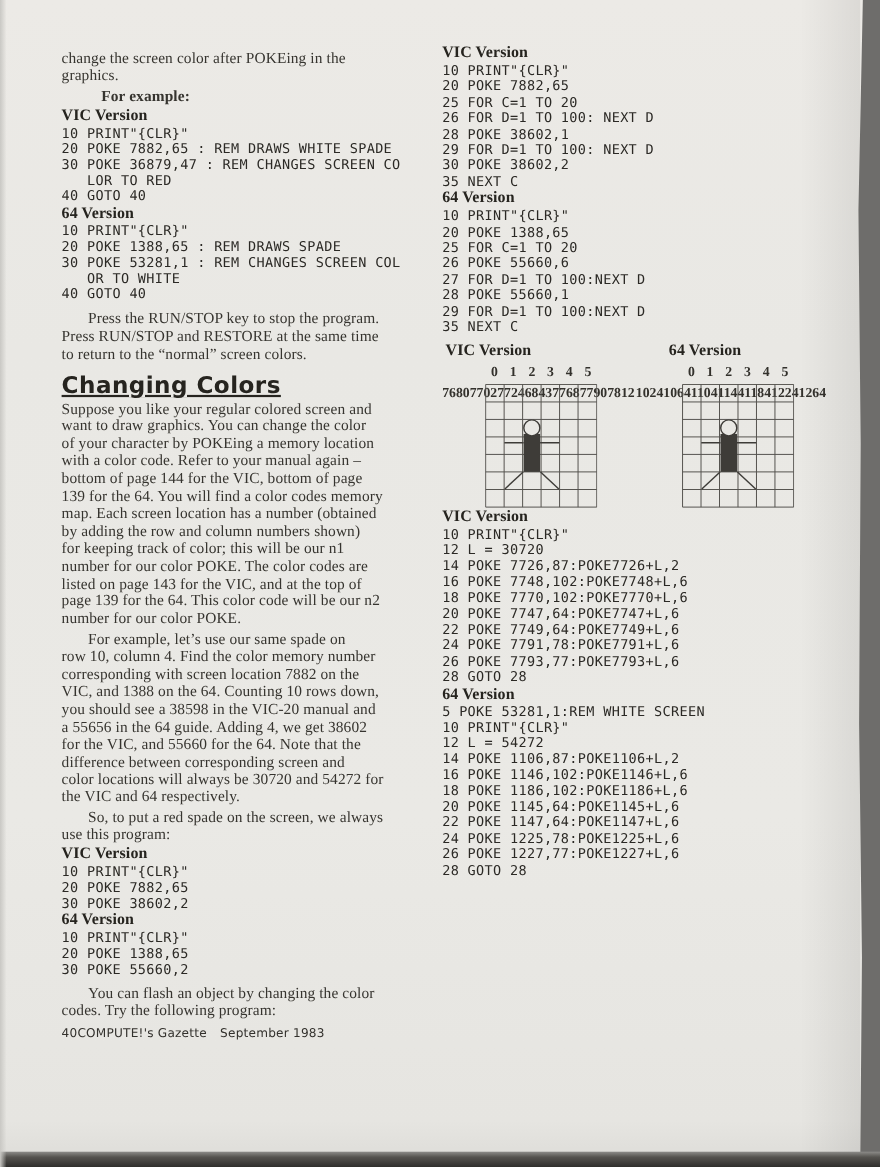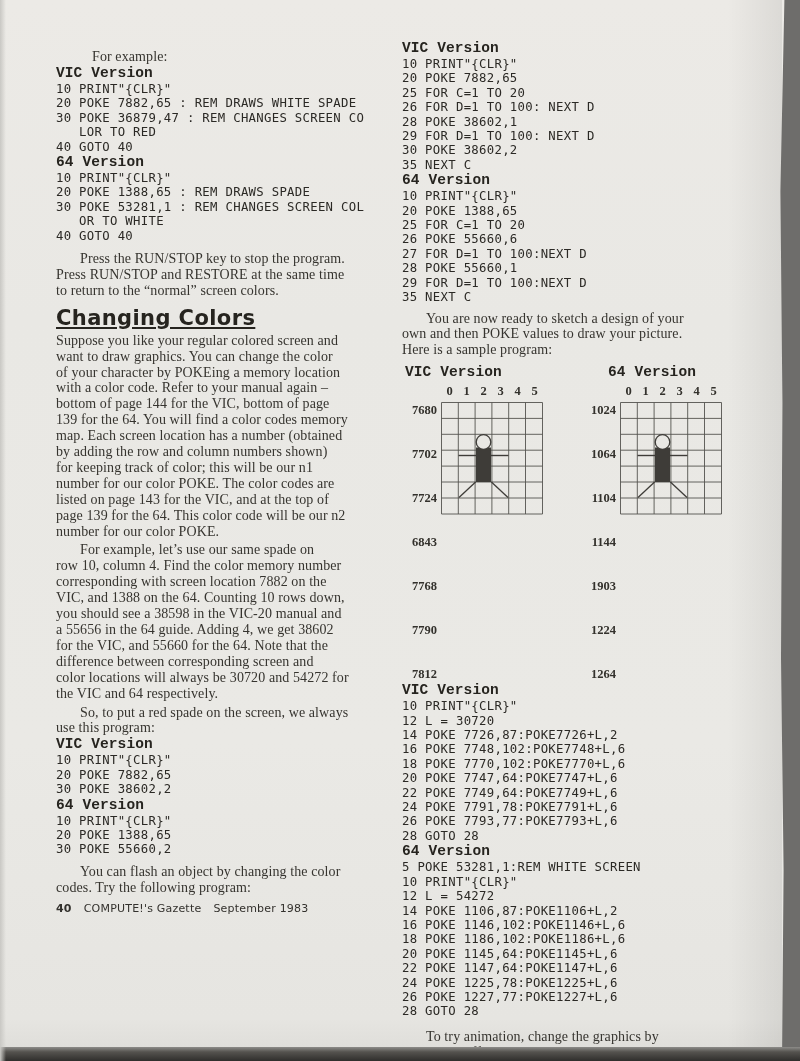--- a/index.html
+++ b/index.html
@@ -6,64 +6,66 @@
   .page{
     position:relative;width:800px;height:1061px;overflow:hidden;
     background:linear-gradient(180deg,#eceae6 0%,#e9e8e4 30%,#eae9e5 70%,#e6e5e1 96%,#dcdbd7 100%);
     font-family:"Liberation Serif",serif;color:#36342f;
   }
   .col{position:absolute;}
   .col-left{left:56px;top:46px;width:342px;}
   .col-right{left:402px;top:40px;width:362px;}
   p{margin:0;font-size:14px;line-height:15.9px;white-space:pre-line;letter-spacing:0.1px;}
   p.indent{text-indent:24px;}
-  h3.sec{font-family:Liberation Mono, monospace;font-weight:bold;font-size:14.5px;line-height:17px;color:#26241f;margin:0;letter-spacing:0.1px;}
+  h3.sec{font-family:Liberation Serif, serif;font-weight:bold;font-size:14.5px;line-height:17px;color:#26241f;margin:0;letter-spacing:0.1px;}
   h2.big{font-family:"DejaVu Sans",sans-serif;font-weight:bold;font-size:21px;line-height:24px;color:#26241f;margin:7px 0 0 0;letter-spacing:0.4px;text-decoration:underline;}
   pre.code{margin:0;font-family:"DejaVu Sans Mono",monospace;font-size:12.3px;line-height:14.4px;color:#2b2925;letter-spacing:0.3px;}
   
   .mt3{margin-top:3px;}.mt4{margin-top:4px;}.mt6{margin-top:6px;}.mt7{margin-top:7px;}
   .mt8{margin-top:8px;}.mt10{margin-top:10px;}.mt15{margin-top:15px;}
   .mt17{margin-top:17px;}.mt22{margin-top:22px;}.mt24{margin-top:24px;}
   
   .diagrams{display:flex;margin-top:6px;}
   .diagram{width:176px;}
   .dg-h.vic{margin-left:3px;}
   .dg-h.c64{margin-left:30px;}
   .dg-body{display:flex;margin-top:4px;}
-  .dg-rowlabels{display:flex;flex-direction:column;justify-content:space-between;padding-top:17px;
-    font-family:"Liberation Serif",serif;font-weight:bold;font-size:12.5px;color:#33312c;gap:28px;}
+  .dg-rowlabels{display:flex;flex-direction:row;justify-content:space-between;padding-top:17px;
+    font-family:"Liberation Serif",serif;font-weight:bold;font-size:12.5px;color:#33312c;}
   .dg-rowlabels span{display:block;height:16px;line-height:16px;text-align:right;}
   .diagram .dg-rowlabels{width:35px;padding-right:2px;}
   .diagram.d64 .dg-rowlabels{width:38px;padding-right:2px;}
   .dg-gridwrap{margin-left:2px;}
   .dg-collabels{display:flex;width:102px;height:13px;margin-bottom:4px;
     font-family:"Liberation Serif",serif;font-weight:bold;font-size:12.5px;color:#33312c;}
   .dg-collabels span{display:block;width:17px;text-align:center;line-height:13px;}
   .dg-grid{display:block;}
   
   .footer{margin-top:6px;font-family:"DejaVu Sans",sans-serif;font-size:11px;color:#33312d;letter-spacing:0.2px;}
-  .footer .pg{margin-right:12px;font-weight:bold;}
+  .footer .pg{}
   .footer .mag{margin-right:12px;}
   
   .edge-right{position:absolute;top:0;right:0;width:20px;height:100%;background:#6e6d6b;
     clip-path:polygon(22% 0,100% 0,100% 100%,10% 100%,18% 82%,5% 62%,12% 38%,2% 18%);}
   .paper-shade{position:absolute;top:0;right:18px;width:55px;height:100%;
     background:linear-gradient(90deg,rgba(0,0,0,0),rgba(0,0,0,0.07));}
   .edge-bottom{position:absolute;left:0;bottom:0;width:100%;height:14px;
     background:linear-gradient(180deg,#8d8c89 0,#55534f 35%,#2f2e2c 100%);}
   .edge-left{position:absolute;left:0;top:0;width:6px;height:100%;
     background:linear-gradient(90deg,#c9c8c4,rgba(201,200,196,0));}
 </style>
 </head>
 <body>
 
 <div class="page">
 
   <div class="col col-left">
-    <p class="mt3" style="padding-left:36px;">For example:</p>
+    <p>change the screen color after POKEing in the
+graphics.</p>
+    <p class="mt3" style="padding-left:36px;font-weight:bold;">For example:</p>
 
     <h3 class="sec mt22">VIC Version</h3>
     <pre class="code mt7">10 PRINT"{CLR}"
 20 POKE 7882,65 : REM DRAWS WHITE SPADE
 30 POKE 36879,47 : REM CHANGES SCREEN CO
    LOR TO RED
 40 GOTO 40</pre>
 
     <h3 class="sec mt7">64 Version</h3>
     <pre class="code mt7">10 PRINT"{CLR}"
@@ -135,23 +137,20 @@
     <h3 class="sec mt7">64 Version</h3>
     <pre class="code mt6">10 PRINT"{CLR}"
 20 POKE 1388,65
 25 FOR C=1 TO 20
 26 POKE 55660,6
 27 FOR D=1 TO 100:NEXT D
 28 POKE 55660,1
 29 FOR D=1 TO 100:NEXT D
 35 NEXT C</pre>
 
-    <p class="indent mt6">You are now ready to sketch a design of your
-own and then POKE values to draw your picture.
-Here is a sample program:</p>
 
     <div class="diagrams">
 
       <div class="diagram dvic">
         <h3 class="sec dg-h vic">VIC Version</h3>
         <div class="dg-body">
           <div class="dg-rowlabels">
             <span>7680</span>
             <span>7702</span>
             <span>7724</span>
@@ -188,21 +187,21 @@
       </div>
 
       <div class="diagram d64">
         <h3 class="sec dg-h c64">64 Version</h3>
         <div class="dg-body">
           <div class="dg-rowlabels">
             <span>1024</span>
             <span>1064</span>
             <span>1104</span>
             <span>1144</span>
-            <span>1903</span>
+            <span>1184</span>
             <span>1224</span>
             <span>1264</span>
           </div>
           <div class="dg-gridwrap">
             <div class="dg-collabels">
               <span>0</span>
               <span>1</span>
               <span>2</span>
               <span>3</span>
               <span>4</span>
@@ -245,24 +244,19 @@
 12 L = 54272
 14 POKE 1106,87:POKE1106+L,2
 16 POKE 1146,102:POKE1146+L,6
 18 POKE 1186,102:POKE1186+L,6
 20 POKE 1145,64:POKE1145+L,6
 22 POKE 1147,64:POKE1147+L,6
 24 POKE 1225,78:POKE1225+L,6
 26 POKE 1227,77:POKE1227+L,6
 28 GOTO 28</pre>
 
-    <p class="indent mt10">To try animation, change the graphics by
-POKEing different characters or by drawing and
-erasing characters to move the graphics. Change
-the above program by adding the following lines –
-can our guy fly?</p>
   </div>
 
   <div class="paper-shade"></div>
   <div class="edge-right"></div>
   <div class="edge-bottom"></div>
   <div class="edge-left"></div>
 </div>
 
 </body></html>

